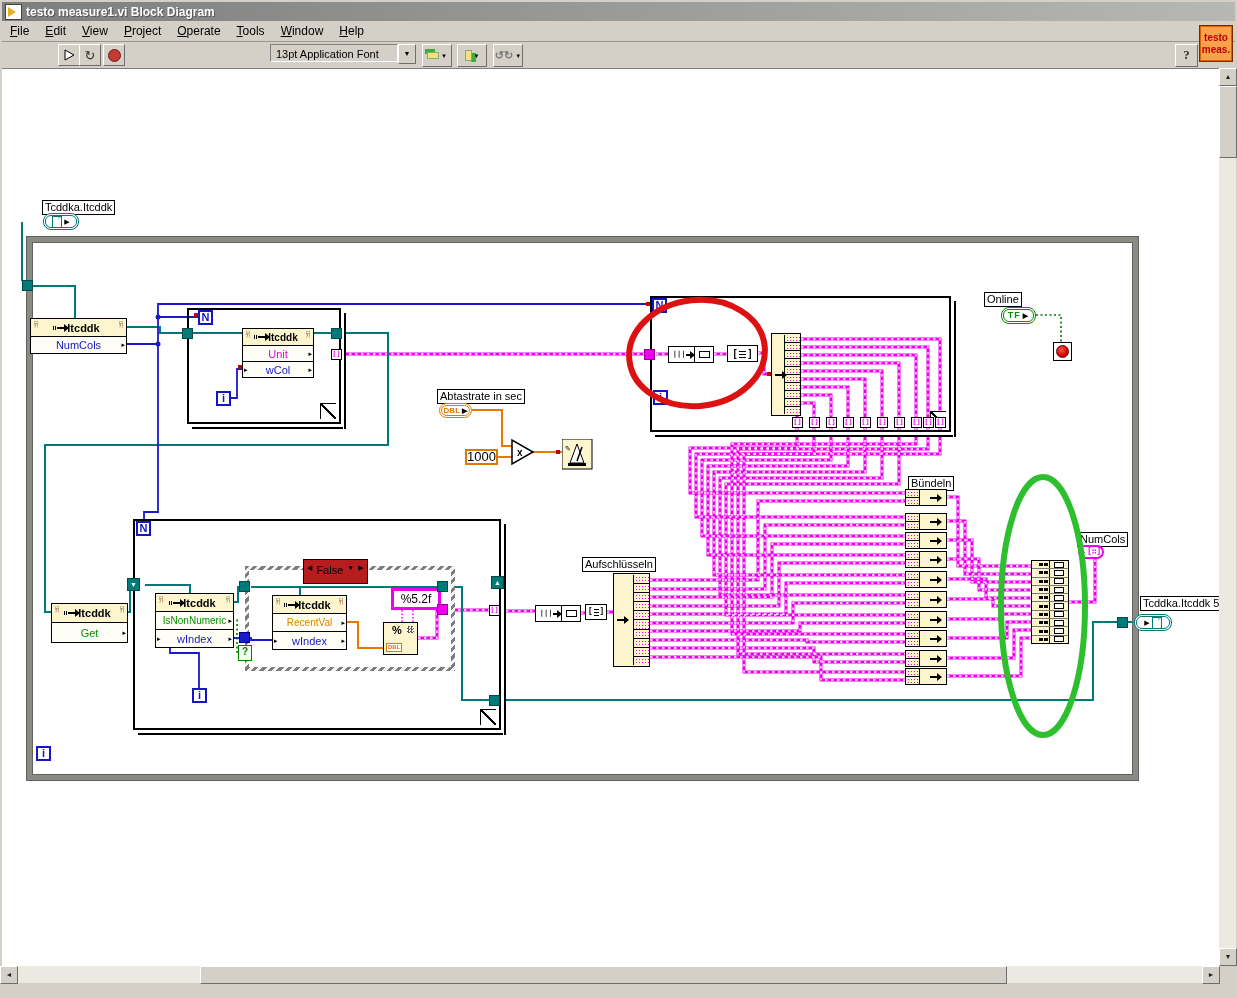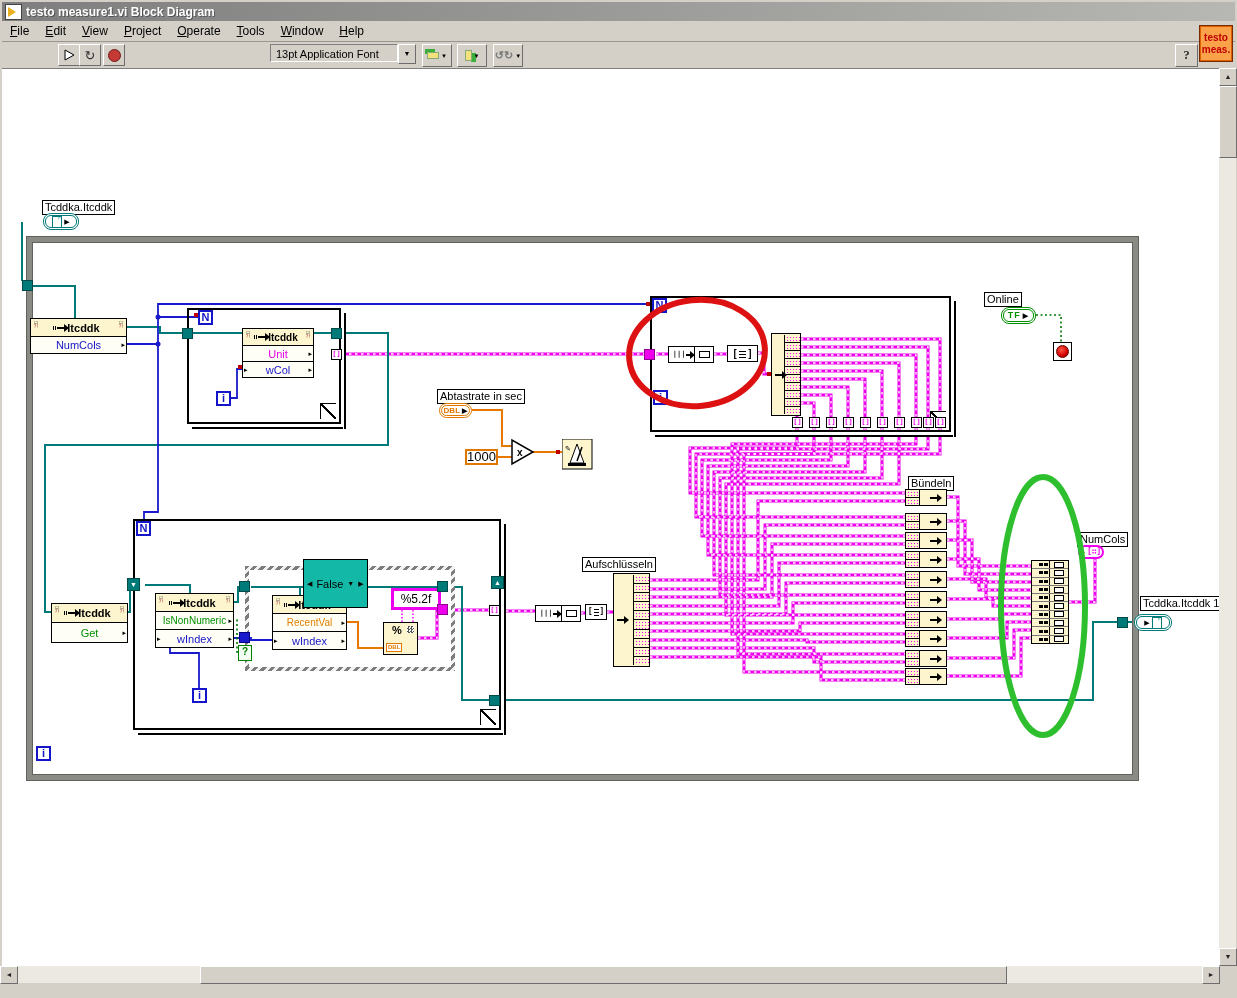--- a/index.html
+++ b/index.html
@@ -79,22 +79,22 @@
   .t-orange{border:3px double #e07800;color:#e07800;font:bold 8px/1 "Liberation Sans",sans-serif;}
   .t-green{border:3px double #009000;color:#009000;font:bold 9px/1 "Liberation Sans",sans-serif;letter-spacing:1px;}
   .t-pink{border:2px solid #ee00ee;color:#ee00ee;font:bold 8px/1 "DejaVu Sans Mono",monospace;}
   .term .tri{font-size:7px;color:#000;}
   .doc{width:8px;height:10px;border:1px solid #007a78;background:#fff;position:relative;}
   .doc::after{content:"";position:absolute;right:0;top:0;border-left:3px solid #9fd4d2;border-bottom:3px solid transparent;}
   .led{position:absolute;width:17px;height:17px;background:#fff;border:1px solid #000;z-index:3;display:flex;align-items:center;justify-content:center;}
   .led i{width:11px;height:11px;border-radius:50%;background:radial-gradient(circle at 40% 35%,#ff5a4a,#d40000 60%,#7a0000);border:1px solid #600;}
   .konst{position:absolute;background:#fff;border:2px solid #e07800;font-size:13px;text-align:center;z-index:3;box-sizing:border-box;}
   .fmtstr{position:absolute;background:#fff;border:3px solid #ee00ee;font-size:12px;text-align:center;z-index:3;box-sizing:border-box;}
-  .caselbl{position:absolute;height:15px;background:#14b8a6;border:1px solid #000;display:flex;align-items:center;gap:4px;
-     padding:16px 3px;font-size:11px;z-index:4;}
+  .caselbl{position:absolute;height:15px;background:#b91c1c;border:1px solid #000;display:flex;align-items:flex-start;gap:4px;
+     padding:4px 3px;font-size:11px;z-index:4;}
   .caselbl .ar{font-size:7px;}
   .bnode{position:absolute;left:905px;width:42px;height:17px;border:1px solid #000;background:#fcf5cd;display:flex;z-index:3;box-sizing:border-box;}
   .bnode .bi{width:13px;border-right:1px solid #000;display:flex;flex-direction:column;}
   .bnode .bi span{flex:1;background:radial-gradient(#ee00ee 35%,transparent 36%) 1px 1px/3px 3px;}
   .bnode .bi span:first-child{border-bottom:1px solid #000;}
   .bnode .ba{flex:1;display:flex;align-items:center;justify-content:center;}
   .xnode{position:absolute;background:#fcf5cd;border:1px solid #000;z-index:3;box-sizing:border-box;}
   .xnode .col{position:absolute;right:0;top:1px;bottom:1px;width:15px;border-left:1px solid #000;display:flex;flex-direction:column;}
   .xnode .col span{flex:1;border-bottom:1px solid #000;background:radial-gradient(#ee00ee 35%,transparent 36%) 1px 1px/3px 3px;}
   .xnode .col span:last-child{border-bottom:none;}
@@ -607,21 +607,21 @@
   <div class="row in" style="height:17px;color:#1414c8">wIndex</div>
 </div>
 
 <div class="fmtstr" style="left:391px;top:588px;width:50px;height:22px;line-height:16px">%5.2f</div>
 <div class="fmtnode" style="left:383px;top:622px;width:35px;height:33px">
   <span class="pct">%</span>
   <span class="hash"></span>
   <span class="dbl">DBL</span>
 </div>
 
-<div class="lbl" style="left:1140px;top:596px">Tcddka.Itcddk 1</div>
+<div class="lbl" style="left:1140px;top:596px">Tcddka.Itcddk 5</div>
 <div class="term t-teal" style="left:1134px;top:614px;width:38px;height:17px">
   <span class="tri">▶</span>
     <span class="doc"></span>
 </div>
 
 <svg width="1237" height="998" style="position:absolute;left:0;top:0;z-index:6;pointer-events:none">
   <ellipse cx="697" cy="353" rx="68" ry="53" fill="none" stroke="#dd1111" stroke-width="6" transform="rotate(-6 697 353)"></ellipse>
   <ellipse cx="1043" cy="606" rx="42" ry="129" fill="none" stroke="#2dbf2d" stroke-width="6"></ellipse>
 </svg>
 

